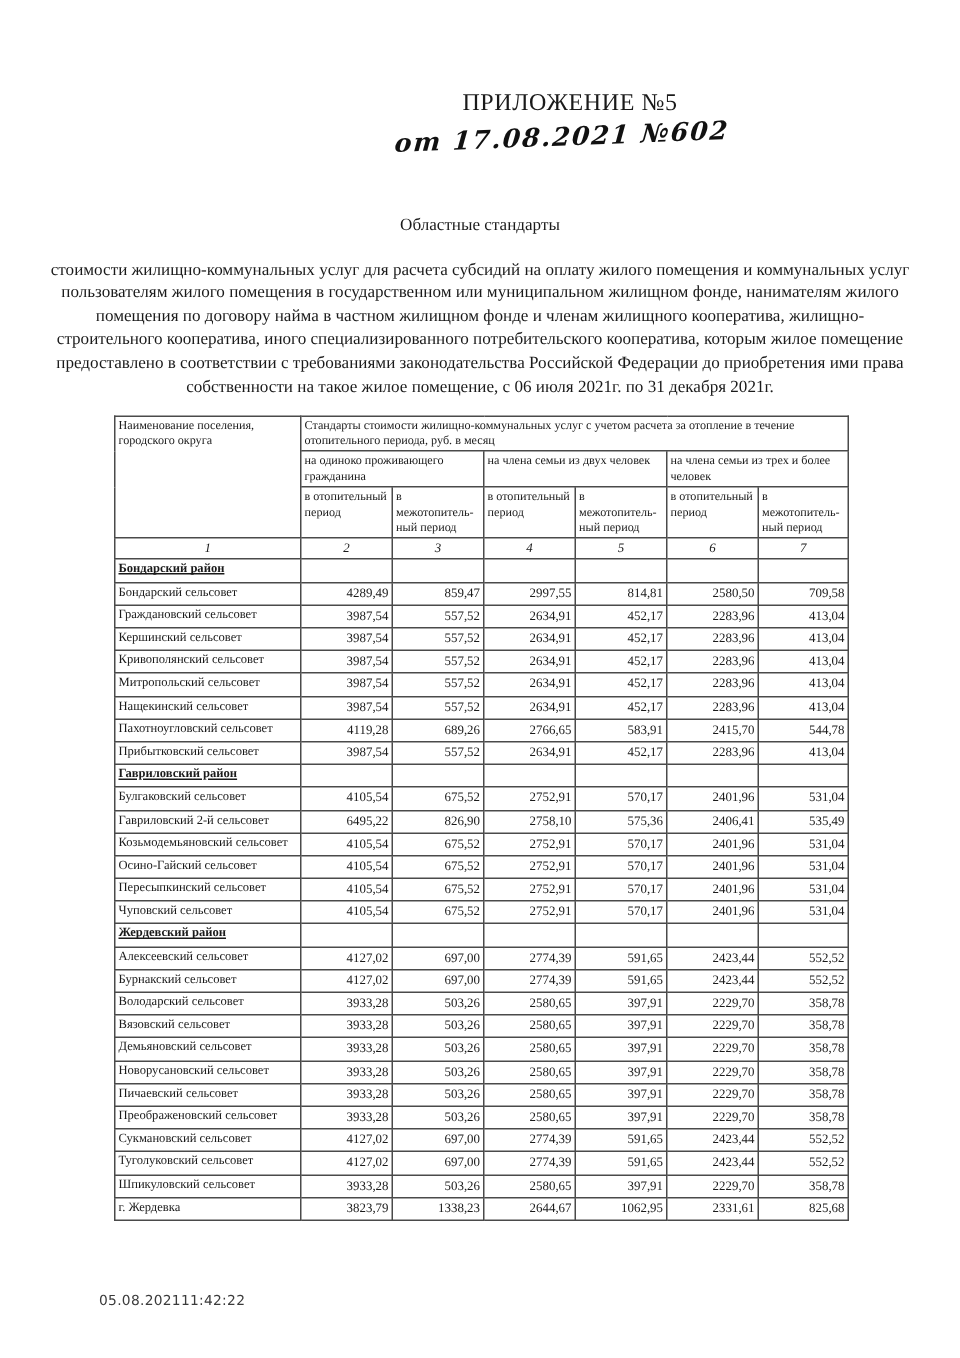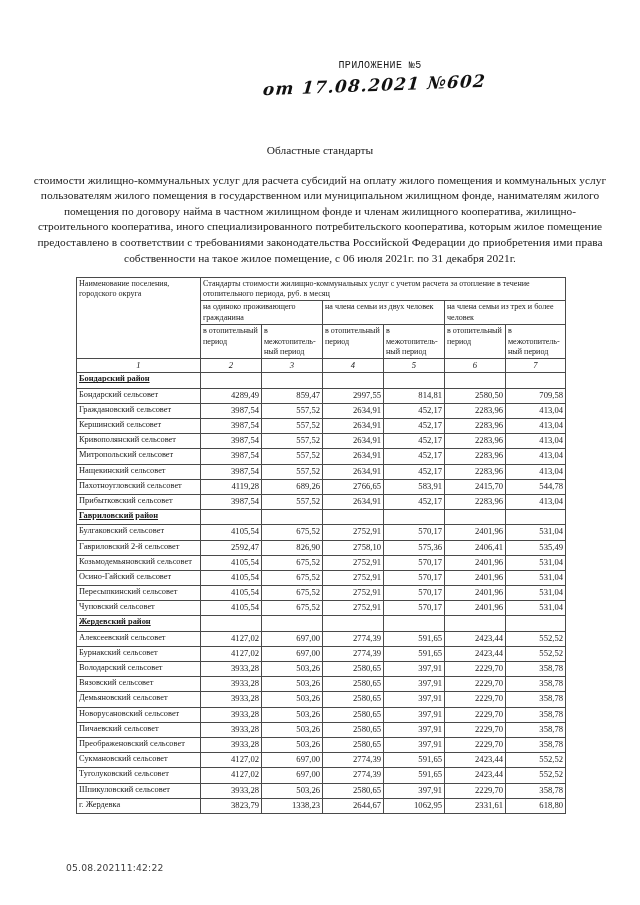--- a/index.html
+++ b/index.html
@@ -25,24 +25,23 @@
 
   
   .doc-header {
     position: absolute;
     top: 60px;
     left: 0;
     width: 640px;
     text-align: center;
   }
   .appendix-title {
-    font-size: 10px;
+    font-size: 16px;
     letter-spacing: 0.4px;
     margin-left: 120px;
-    font-family: Liberation Mono, monospace;
   }
   .decree-line {
     font-size: 11.5px;
     margin-top: 5px;
     margin-left: 110px;
   }
   .handwritten-date {
     margin-top: 4px;
     margin-left: 110px;
     font-family: "DejaVu Serif", serif;
@@ -301,21 +300,21 @@
             <td class="name">Булгаковский сельсовет</td>
             <td class="num">4105,54</td>
             <td class="num">675,52</td>
             <td class="num">2752,91</td>
             <td class="num">570,17</td>
             <td class="num">2401,96</td>
             <td class="num">531,04</td>
           </tr>
           <tr class="data">
             <td class="name">Гавриловский 2-й сельсовет</td>
-            <td class="num">2592,47</td>
+            <td class="num">6495,22</td>
             <td class="num">826,90</td>
             <td class="num">2758,10</td>
             <td class="num">575,36</td>
             <td class="num">2406,41</td>
             <td class="num">535,49</td>
           </tr>
           <tr class="data">
             <td class="name">Козьмодемьяновский сельсовет</td>
             <td class="num">4105,54</td>
             <td class="num">675,52</td>
@@ -459,21 +458,21 @@
             <td class="num">2229,70</td>
             <td class="num">358,78</td>
           </tr>
           <tr class="data">
             <td class="name">г. Жердевка</td>
             <td class="num">3823,79</td>
             <td class="num">1338,23</td>
             <td class="num">2644,67</td>
             <td class="num">1062,95</td>
             <td class="num">2331,61</td>
-            <td class="num">618,80</td>
+            <td class="num">825,68</td>
           </tr>
         </tbody>
     </table>
   </div>
 
   <div class="scan-stamp">05.08.202111:42:22</div>
 
 </div>
 
 </body></html>

